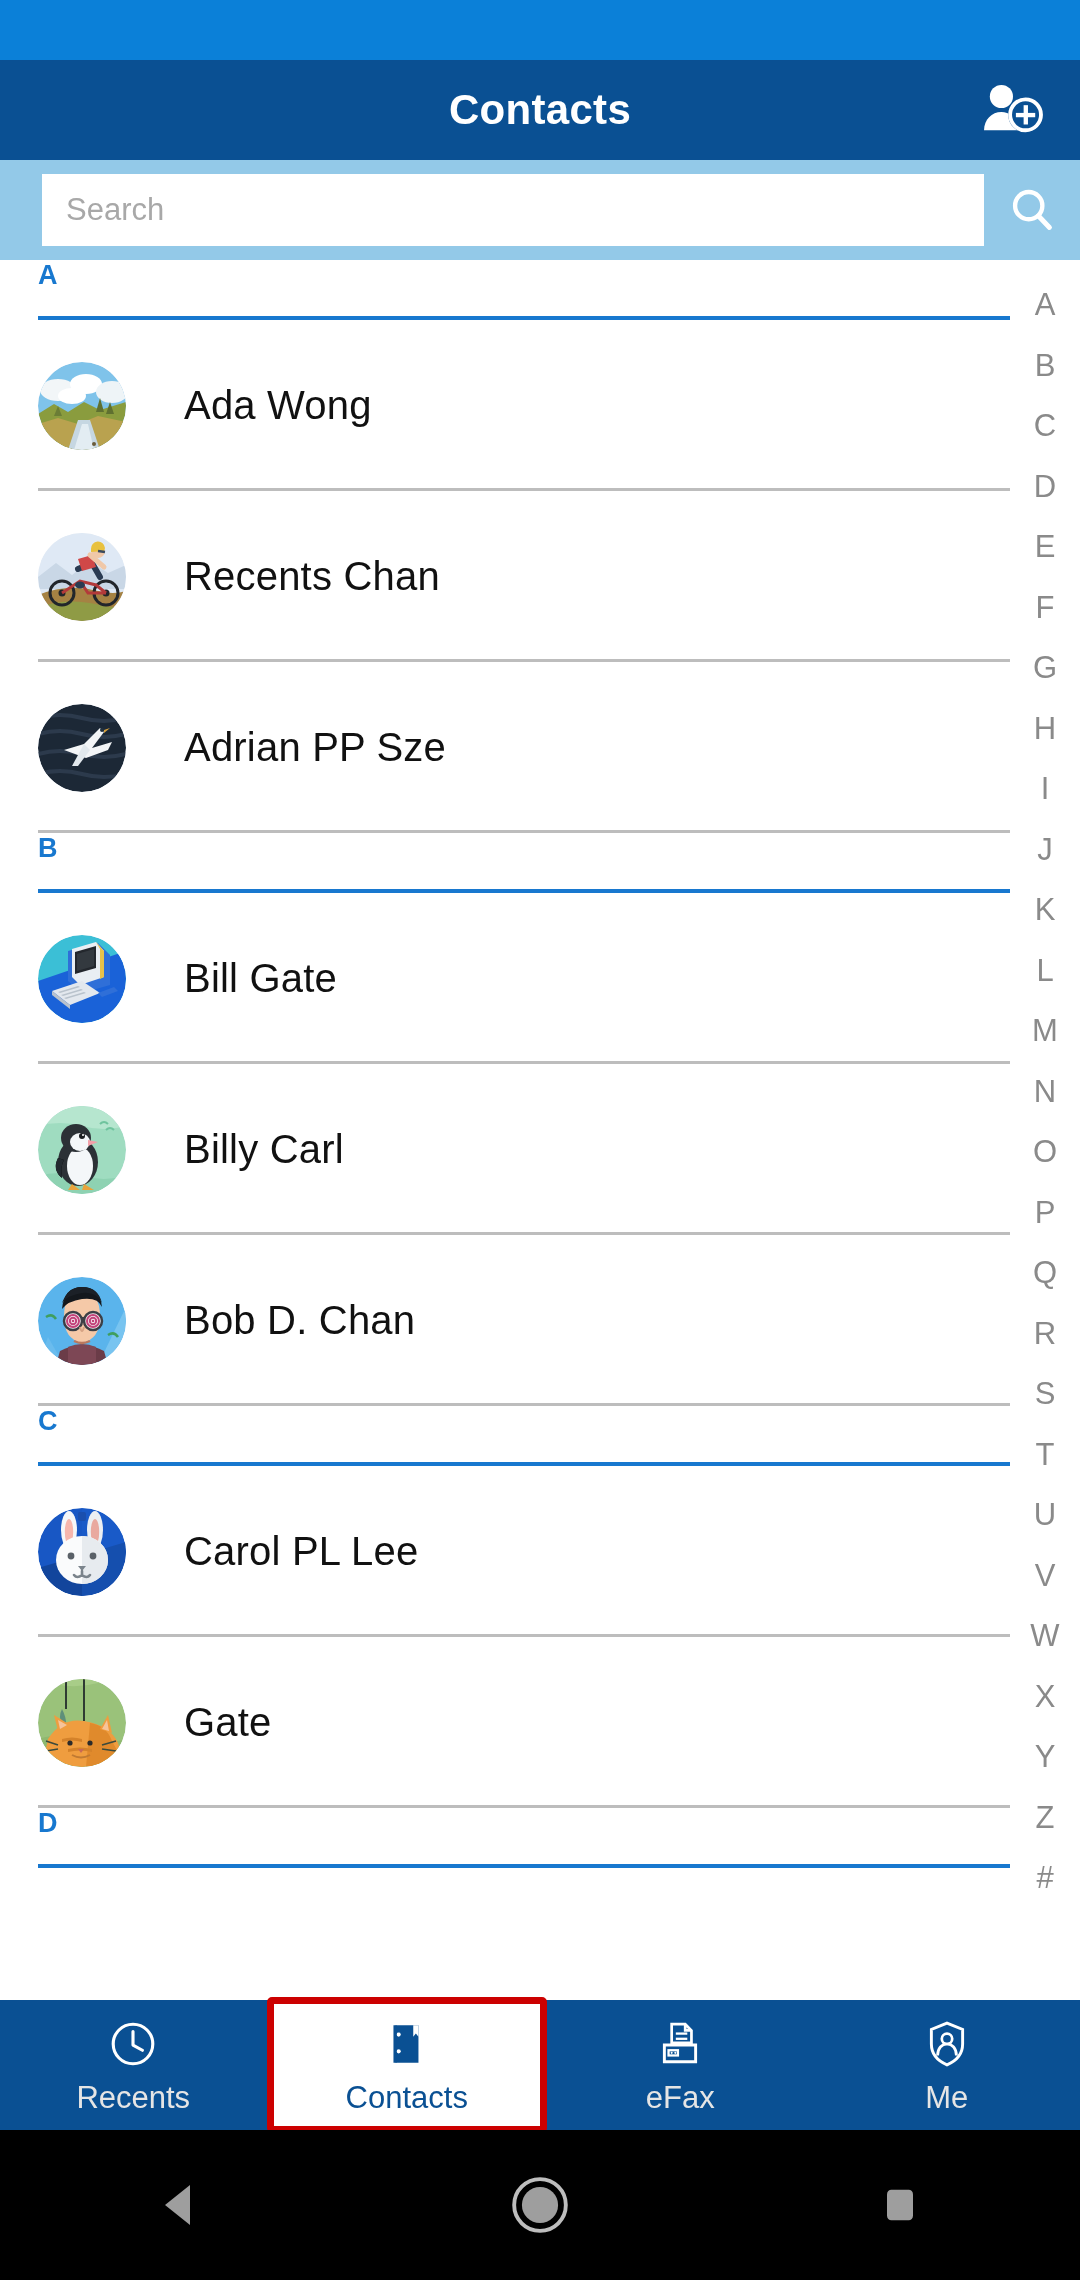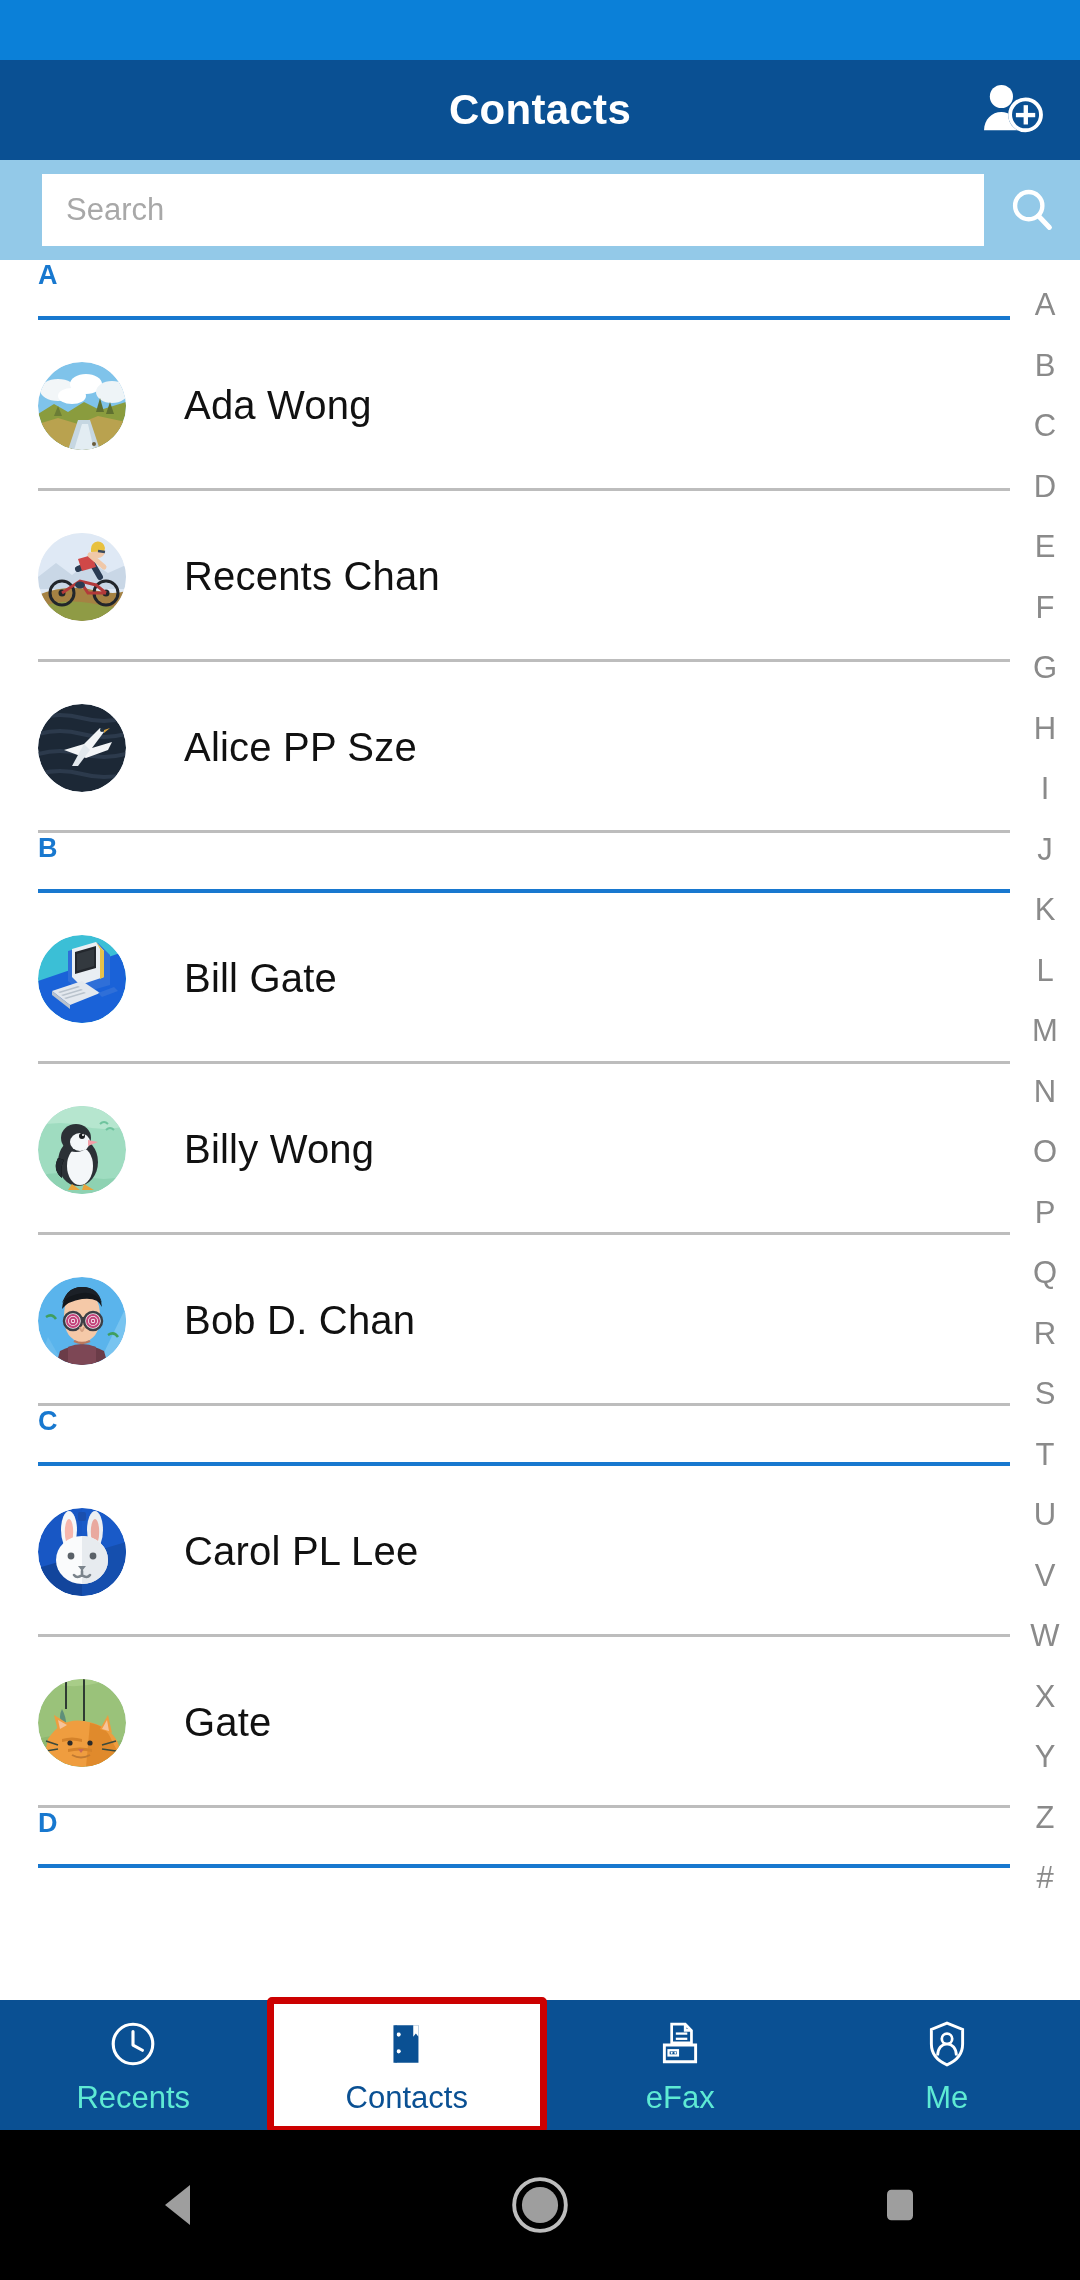--- a/index.html
+++ b/index.html
@@ -187,21 +187,21 @@
     display:flex;
     flex-direction:column;
     align-items:center;
     justify-content:center;
     gap:8px;
     cursor:pointer;
     position:relative;
   }
   .nav-item .nav-label{
     font-size:31px;
-    color:#5eead4;
+    color:#e5e5e5;
     line-height:34px;
   }
   .nav-icon{
     height:58px;
     display:flex;
     align-items:center;
     justify-content:center;
   }
   .nav-item.active{
     background:#ffffff;
@@ -337,21 +337,21 @@
       <path d="M0 30 Q22 24 44 30 Q66 36 88 30" stroke="#2c3a4c" stroke-width="4" fill="none"></path>
       <path d="M0 50 Q22 44 44 50 Q66 56 88 50" stroke="#2c3a4c" stroke-width="4" fill="none"></path>
       <path d="M0 70 Q22 64 44 70 Q66 76 88 70" stroke="#2c3a4c" stroke-width="4" fill="none"></path>
       <path d="M26 46 L46 40 L62 24 L66 28 L54 44 L74 38 L70 46 L48 54 Z" fill="#f3f5f7"></path>
       <path d="M46 40 L34 62 L40 62 L52 46 Z" fill="#e2e8ed"></path>
       <circle cx="64" cy="26" r="2" fill="#20303f"></circle>
       <path d="M66 26 L72 24 L66 29 Z" fill="#d8a23c"></path>
     </g>
           </svg>
         </div>
-        <div class="contact-name">Alice PP Sze</div>
+        <div class="contact-name">Adrian PP Sze</div>
       </div>
       <div class="section-header">
         <div class="section-letter">B</div>
       </div>
       <div class="contact-row">
         <div class="avatar">
           <svg viewBox="0 0 88 88">
             <defs>
               <clipPath id="cD">
                 <circle cx="44" cy="44" r="44"></circle>
@@ -401,21 +401,21 @@
       <path d="M20 52 Q14 64 24 72 Q22 60 26 54 Z" fill="#232a30"></path>
       <path d="M34 78 L30 84 L42 84 Z" fill="#e8a33c"></path>
       <path d="M46 78 L44 84 L56 84 Z" fill="#e8a33c"></path>
       <g stroke="#6fc49e" stroke-width="2" fill="none">
         <path d="M62 18 q4 -4 8 0"></path>
         <path d="M68 24 q4 -4 8 0"></path>
       </g>
     </g>
           </svg>
         </div>
-        <div class="contact-name">Billy Wong</div>
+        <div class="contact-name">Billy Carl</div>
       </div>
       <div class="contact-row">
         <div class="avatar">
           <svg viewBox="0 0 88 88">
             <defs>
               <clipPath id="cF">
                 <circle cx="44" cy="44" r="44"></circle>
               </clipPath>
             </defs>
     <g clip-path="url(#cF)">

